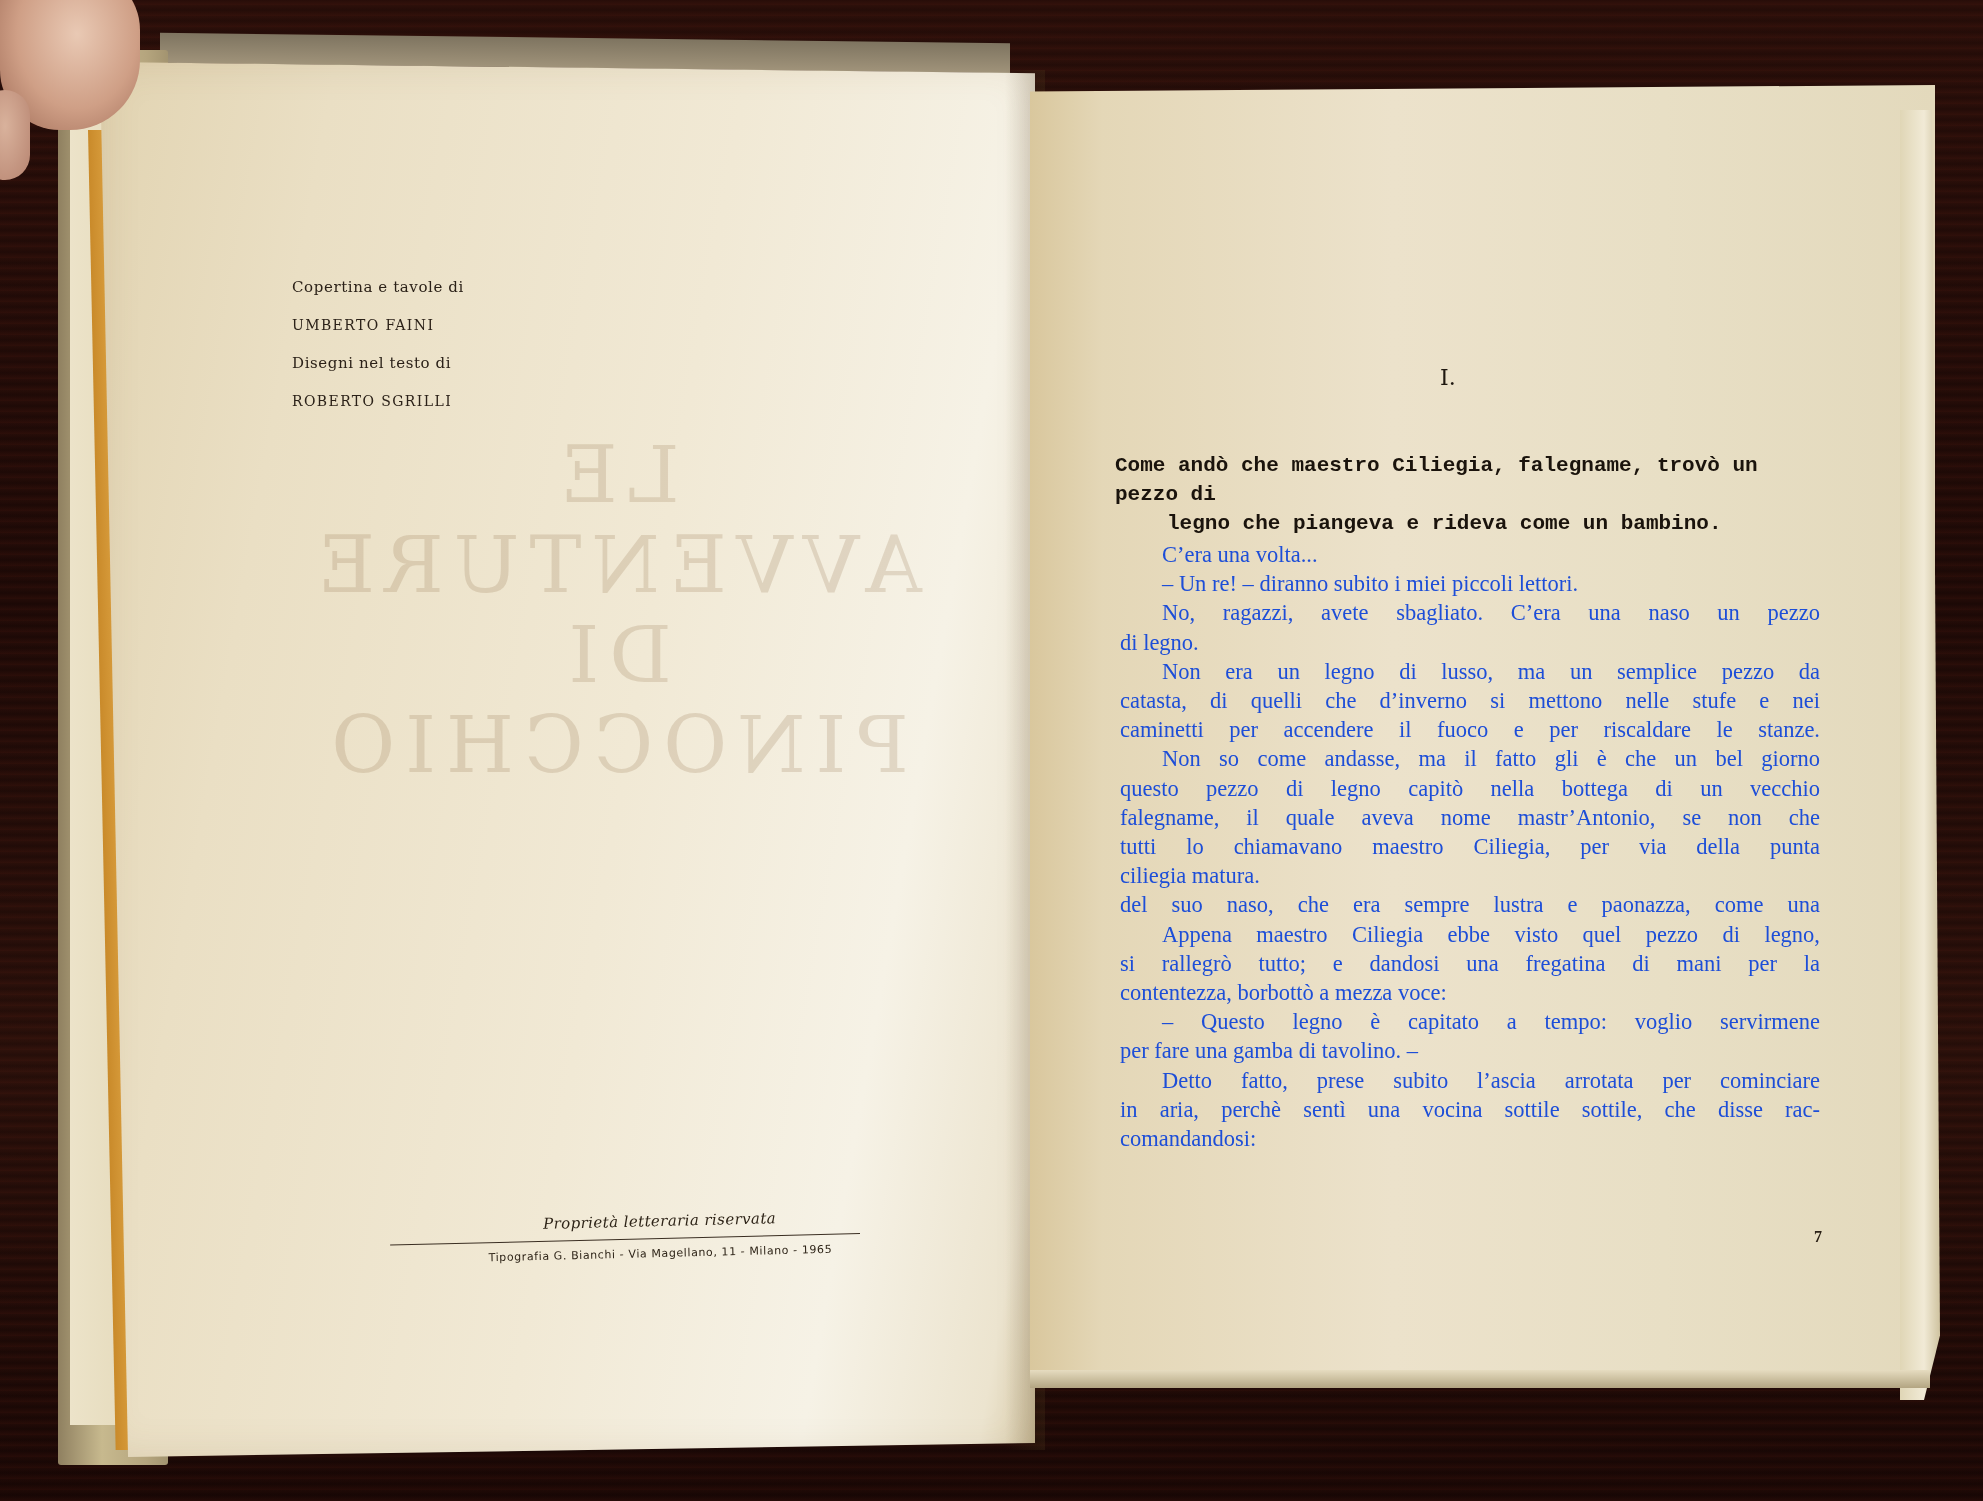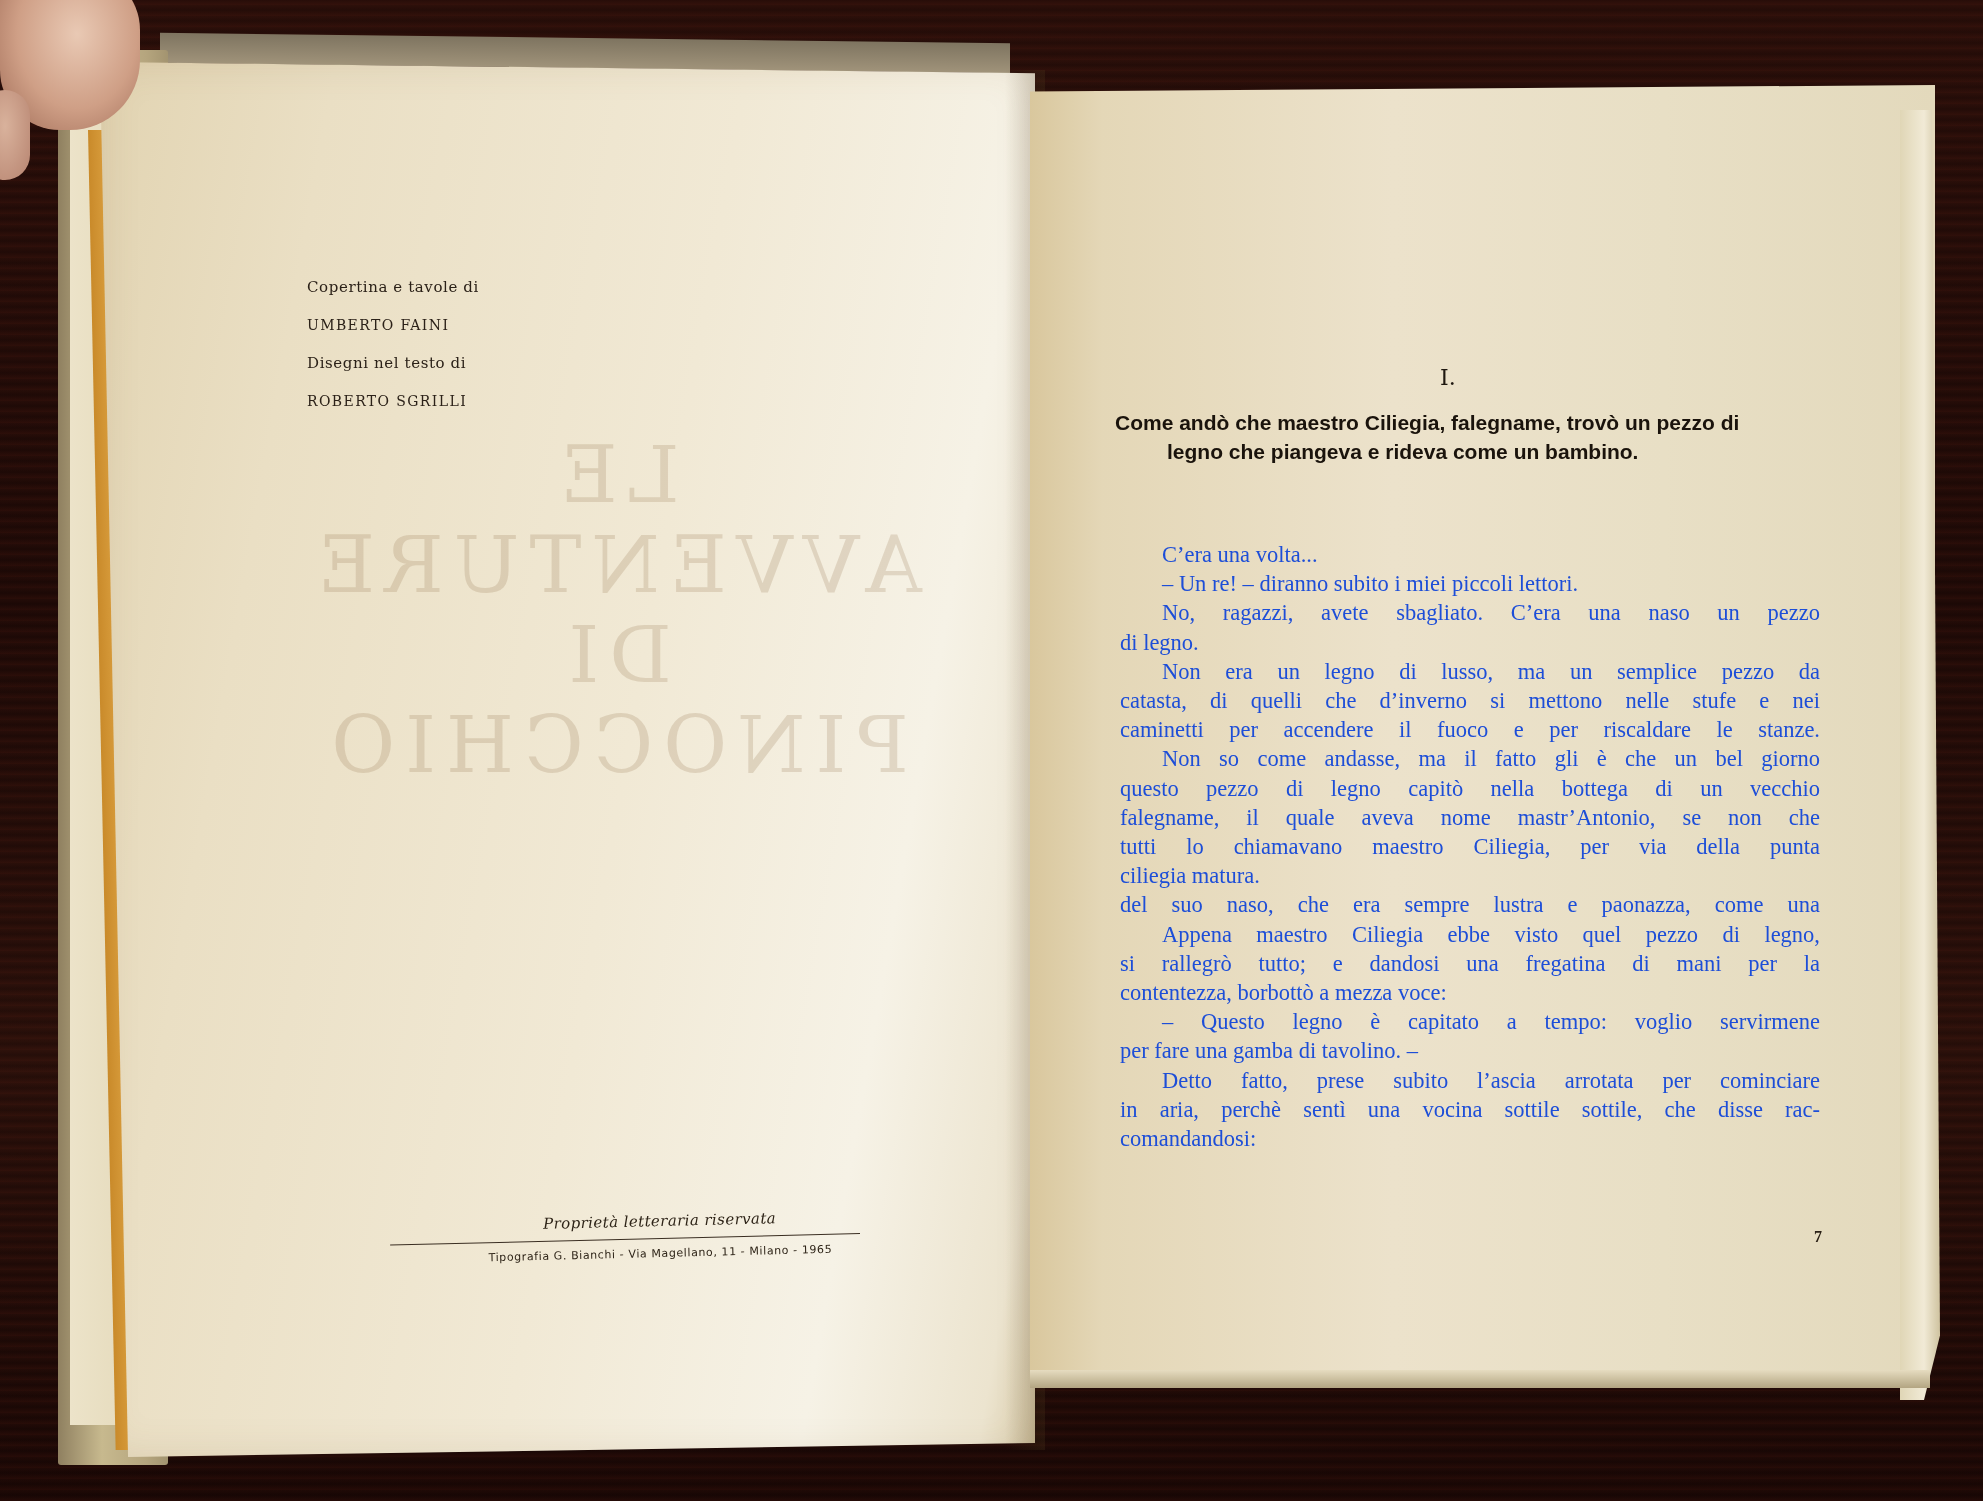--- a/index.html
+++ b/index.html
@@ -67,21 +67,21 @@
     background: linear-gradient(90deg,#e0d6b6,#f1ead6 60%,#cfc3a0);
     clip-path: polygon(0 0, 80% 0, 100% 95%, 60% 100%, 0 100%);
   }
   .page-right-bottom {
     position:absolute; left:1030px; top:1370px; width:900px; height:18px;
     background: linear-gradient(180deg,#e6dcc0,#b3a582);
   }
 
   
   .credits {
-    position:absolute; left:307px; top:268px;
+    position:absolute; left:292px; top:268px;
     font-family: "DejaVu Serif", serif; color:#2b2118;
   }
   .credits .line { font-size:15px; letter-spacing:0.6px; height:38px; line-height:38px; }
   .credits .caps { font-size:15px; letter-spacing:1.4px; font-variant: small-caps; text-transform: uppercase; font-size:14px; }
 
   .ghost-title {
     position:absolute; left:285px; top:430px; width:660px;
     font-family: "DejaVu Serif", serif; color:rgba(150,120,80,0.22);
     transform: scaleX(-1);
     text-align:center; font-size:78px; letter-spacing:10px; line-height:90px;
@@ -94,22 +94,22 @@
   }
   .footer-left .rights { font-style:italic; font-size:15px; letter-spacing:0.4px; }
   .footer-left .rule { height:1px; background:#3a2e22; margin:8px 0 8px -30px; width:470px; }
   .footer-left .printer { font-family:"DejaVu Sans", sans-serif; font-size:11px; letter-spacing:0.6px; }
 
   
   .chapter-num {
     position:absolute; left:1440px; top:365px; font-size:22px; color:#1f1810;
   }
   .chapter-summary {
-    position:absolute; left:1115px; top:408px; width:710px;
-    font-family:Liberation Sans, sans-serif; font-weight:bold; color:#1a130c;
+    position:absolute; left:1115px; top:451px; width:710px;
+    font-family:Liberation Mono, monospace; font-weight:bold; color:#1a130c;
     font-size:21px; line-height:29px;
   }
   .chapter-summary .l2 { padding-left:52px; }
   .body-text {
     position:absolute; left:1120px; top:540px; width:700px;
     font-family:"Liberation Serif", serif; color:#1d4ed8;
     font-size:22.5px; line-height:29.2px;
   }
   .body-text .ln { white-space:nowrap; display:block; text-align:justify; text-align-last:justify; }
   .body-text .ln.indent { padding-left:42px; }

